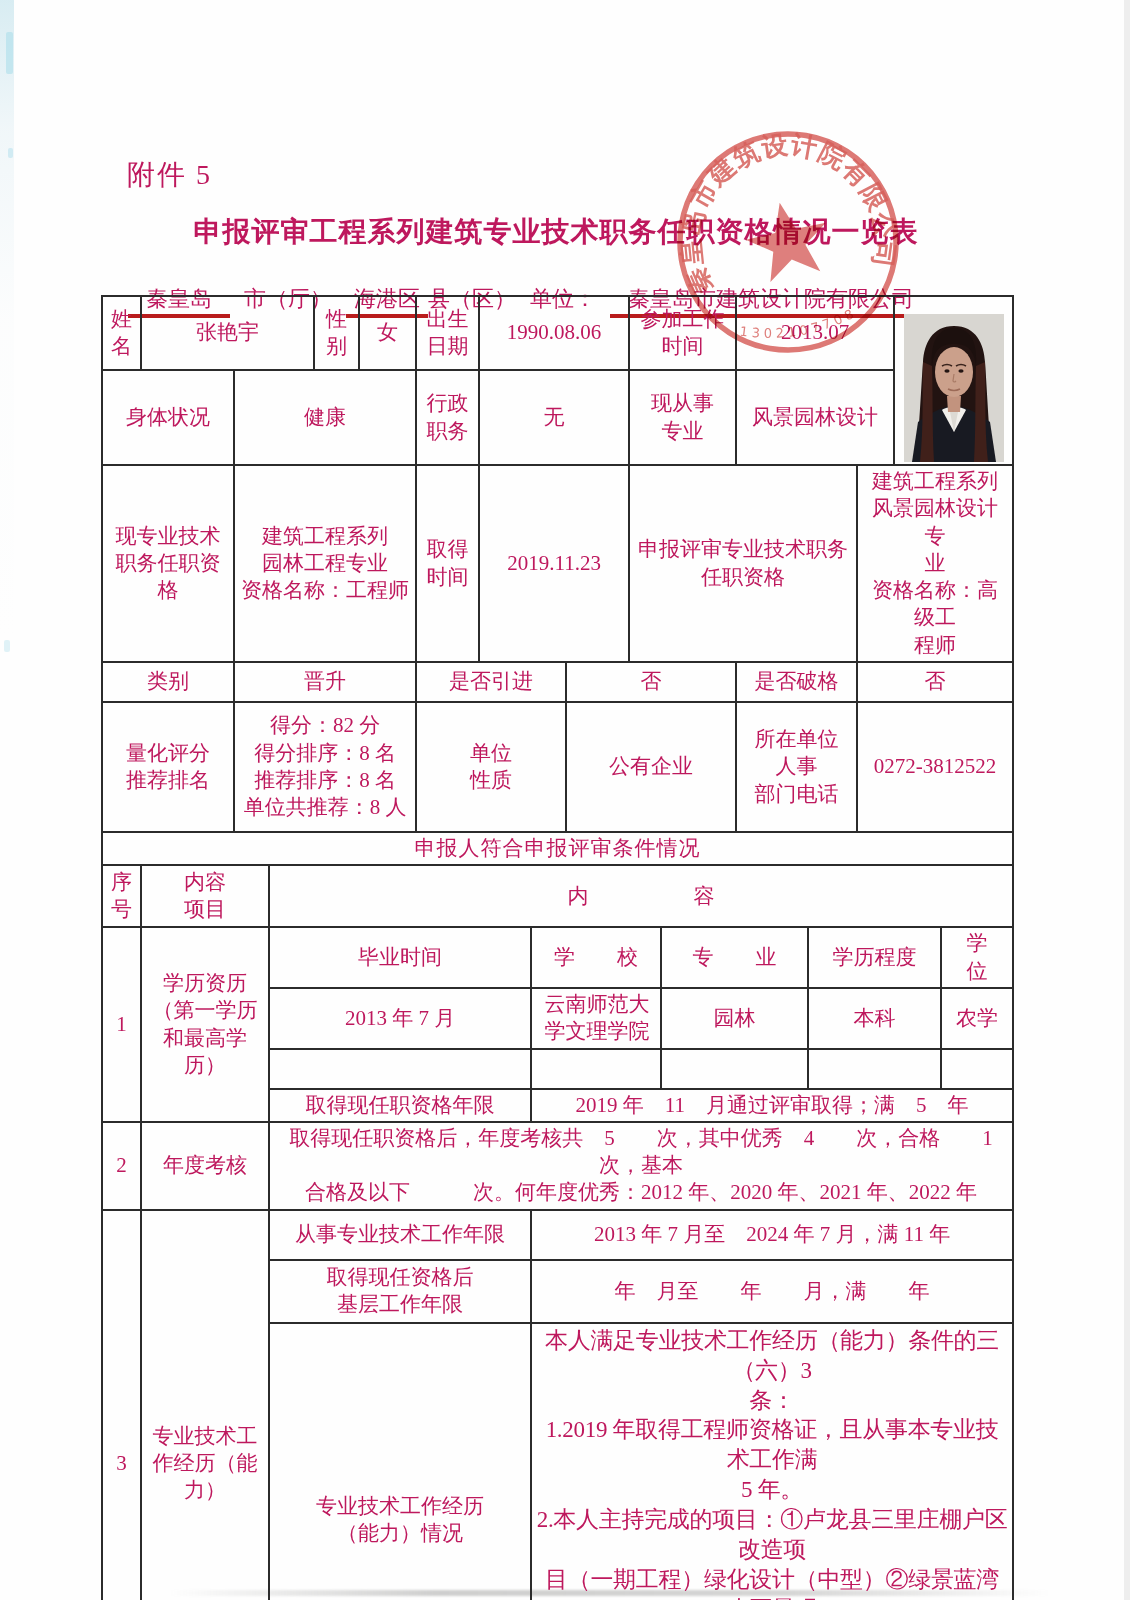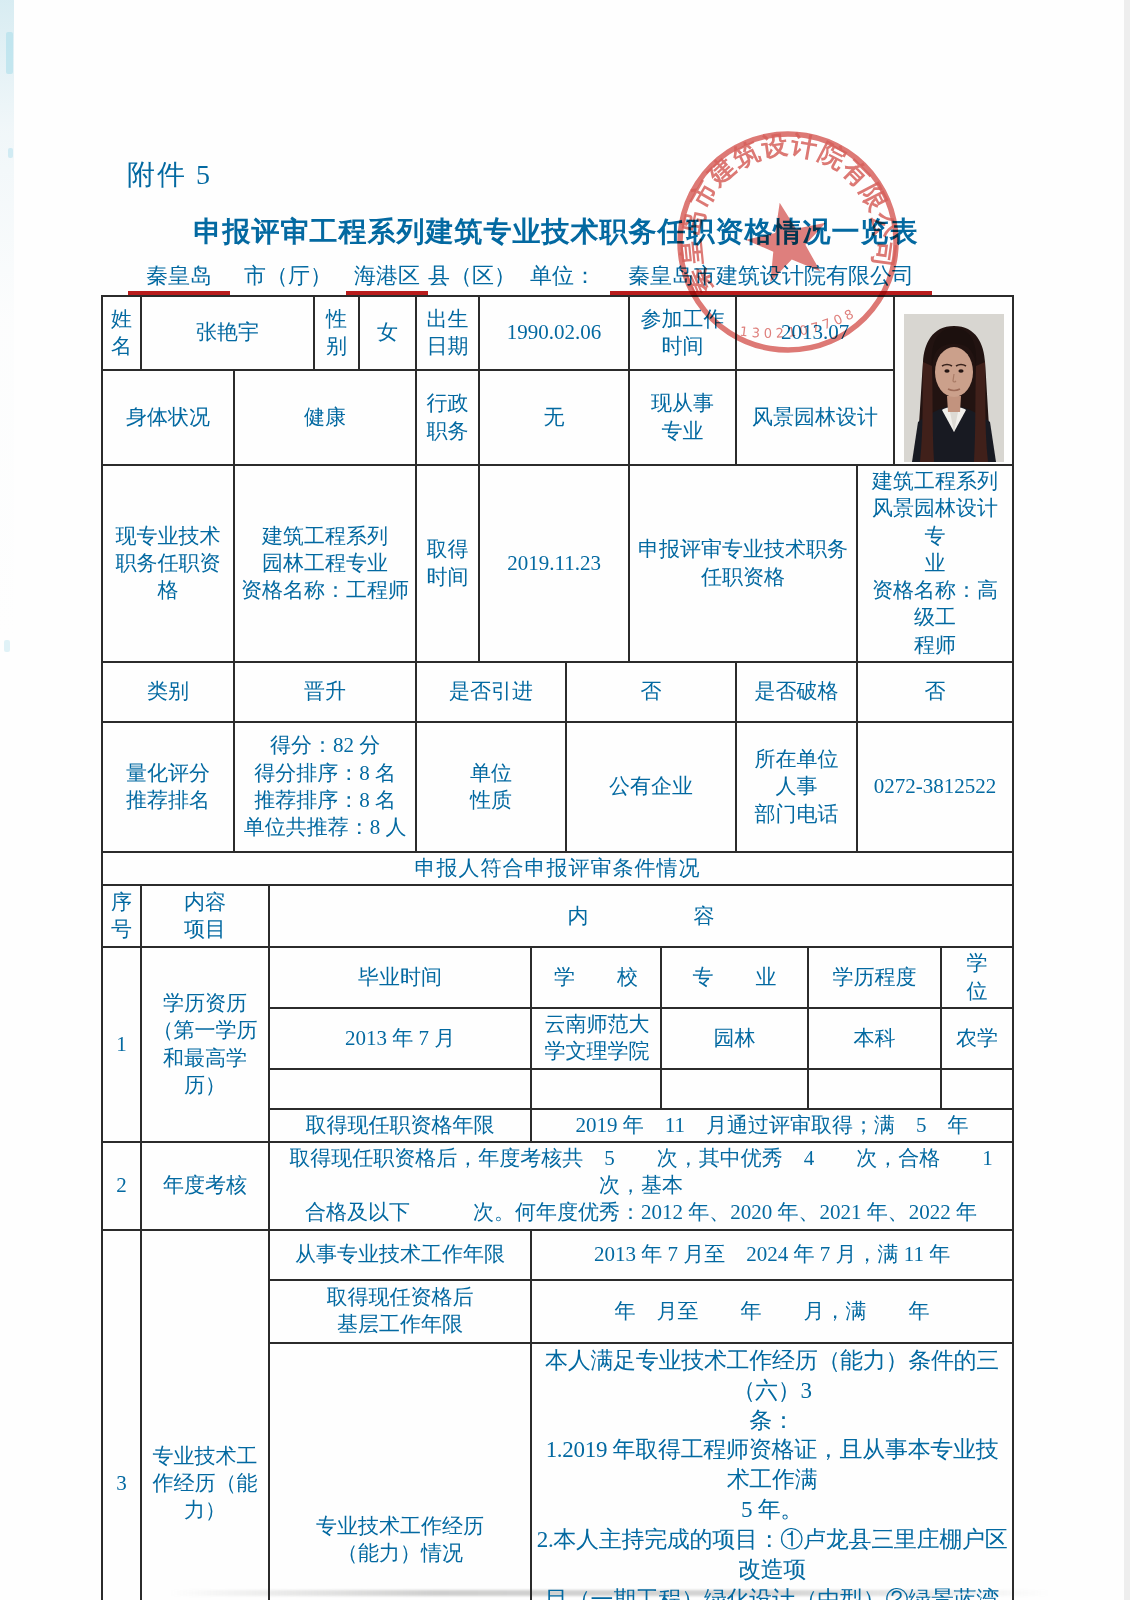--- a/index.html
+++ b/index.html
@@ -2,39 +2,39 @@
 <html><head>
 <meta charset="utf-8">
 <style>
   html,body{margin:0;padding:0;background:#9a9a9a;}
   .page{
     position:relative;
     width:1130px;height:1600px;
     background:#fefefe;
     overflow:hidden;
     font-family:"Liberation Serif","DejaVu Serif",serif;
-    color:#0369a1;
+    color:#be185d;
   }
   
   .edge-strip{position:absolute;left:0;top:0;width:14px;height:100%;
     background:linear-gradient(180deg,rgba(170,215,228,.45) 0%,rgba(200,225,235,.25) 8%,rgba(240,245,247,.15) 20%,rgba(255,255,255,0) 40%);}
   .mark-cyan{position:absolute;background:#a8dcea;border-radius:2px;}
   .m1{left:6px;top:32px;width:7px;height:42px;opacity:.55;}
   .m2{left:8px;top:148px;width:5px;height:10px;opacity:.45;}
   .m3{left:4px;top:640px;width:6px;height:12px;opacity:.35;}
   .bottom-smudge{position:absolute;left:170px;top:1590px;width:880px;height:6px;
     background:linear-gradient(90deg,rgba(0,0,0,0) 0%,rgba(120,120,118,.35) 30%,rgba(120,120,118,.3) 70%,rgba(0,0,0,0) 100%);filter:blur(1px);}
   .right-shade{position:absolute;right:0;top:0;width:6px;height:100%;background:rgba(210,210,208,.35);}
 
   .attachment{position:absolute;left:127px;top:156px;font-size:28px;letter-spacing:2px;}
   .title{position:absolute;left:100px;top:213px;width:912px;text-align:center;
     font-size:28px;font-weight:bold;letter-spacing:1px;}
   .unit-line{position:absolute;left:128px;top:261px;font-size:22px;white-space:nowrap;}
   .unit-line span{display:inline-block;}
-  .u-line{border-bottom:4px solid #b91c1c;}
+  .u-line{border-bottom:4px solid #b91c1c;margin-top:23px;}
   .seg{margin-right:14px;}
   .pad-wide{padding:0 18px;}
   .pad-med{padding:0 8px;}
 
   table.form{
     position:absolute;left:101px;top:295px;width:911px;
     border-collapse:collapse;table-layout:fixed;
     font-size:21px;
   }
   table.form td{
@@ -98,21 +98,21 @@
     <tbody>
         <tr style="height:74px">
       <td class="p">姓
 名</td>
       <td colspan="3">张艳宇</td>
       <td class="p">性
 别</td>
       <td>女</td>
       <td class="p">出生
 日期</td>
-      <td colspan="3">1990.02.06</td>
+      <td colspan="3">1990.08.06</td>
       <td colspan="2" class="p">参加工作
 时间</td>
       <td colspan="3">2013.07</td>
       <td colspan="2" rowspan="2" class="photo-cell">
         <svg class="photo" viewBox="0 0 100 148">
           <rect x="0" y="0" width="100" height="148" fill="#d8d6d1"></rect>
 
           <path d="M50 12 C28 12 20 30 19 48 C17 75 16 105 12 148 L88 148 C84 105 83 75 81 48 C80 30 72 12 50 12 Z" fill="#221311"></path>
 
           <path d="M14 108 C30 96 42 92 50 92 C58 92 70 96 86 108 L92 148 L8 148 Z" fill="#181a22"></path>
@@ -163,21 +163,21 @@
       <td colspan="3">2019.11.23</td>
       <td colspan="4" class="p">申报评审专业技术职务
 任职资格</td>
       <td colspan="3" class="p">建筑工程系列
 风景园林设计专
 业
 资格名称：高级工
 程师</td>
     </tr>
 
-    <tr style="height:60px">
+    <tr style="height:40px">
       <td colspan="2">类别</td>
       <td colspan="4">晋升</td>
       <td colspan="3">是否引进</td>
       <td colspan="3">否</td>
       <td colspan="2">是否破格</td>
       <td colspan="3">否</td>
     </tr>
 
     <tr style="height:130px">
       <td colspan="2" class="p">量化评分

